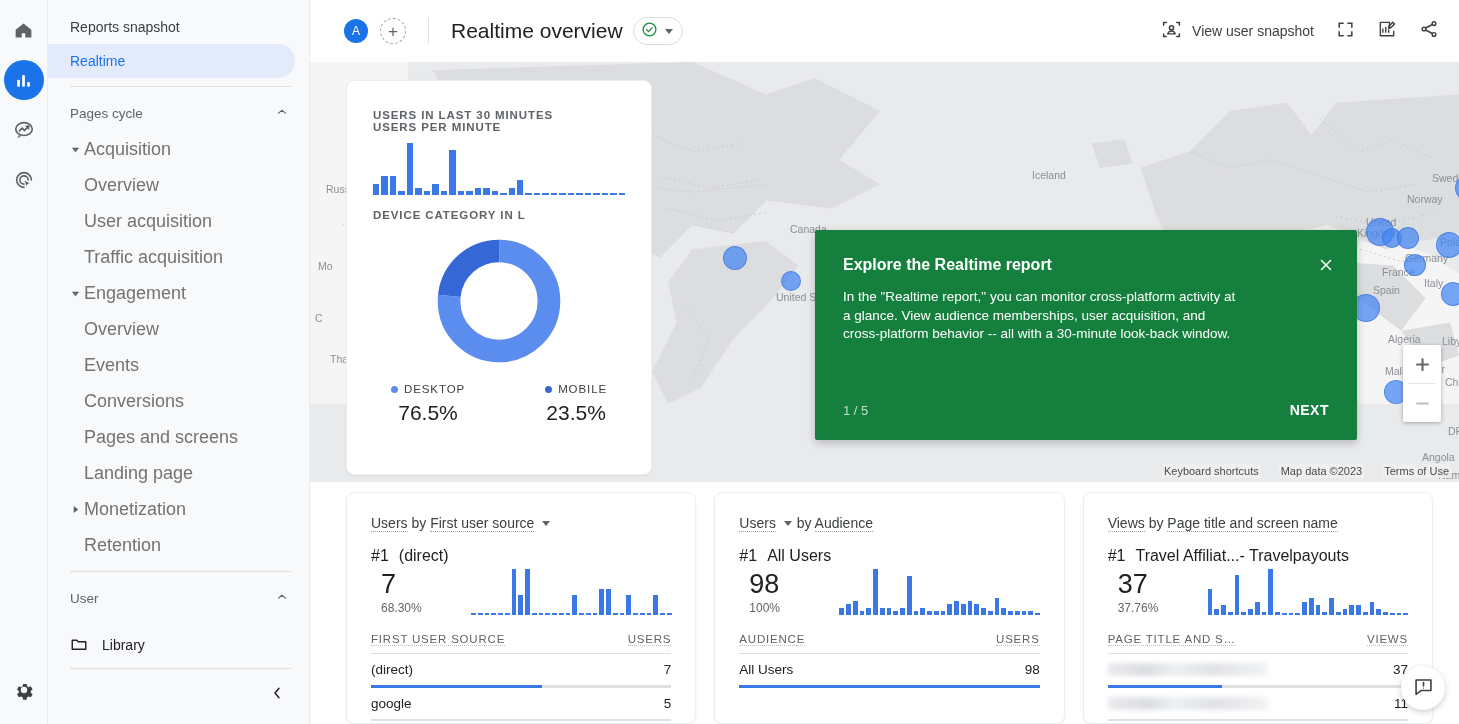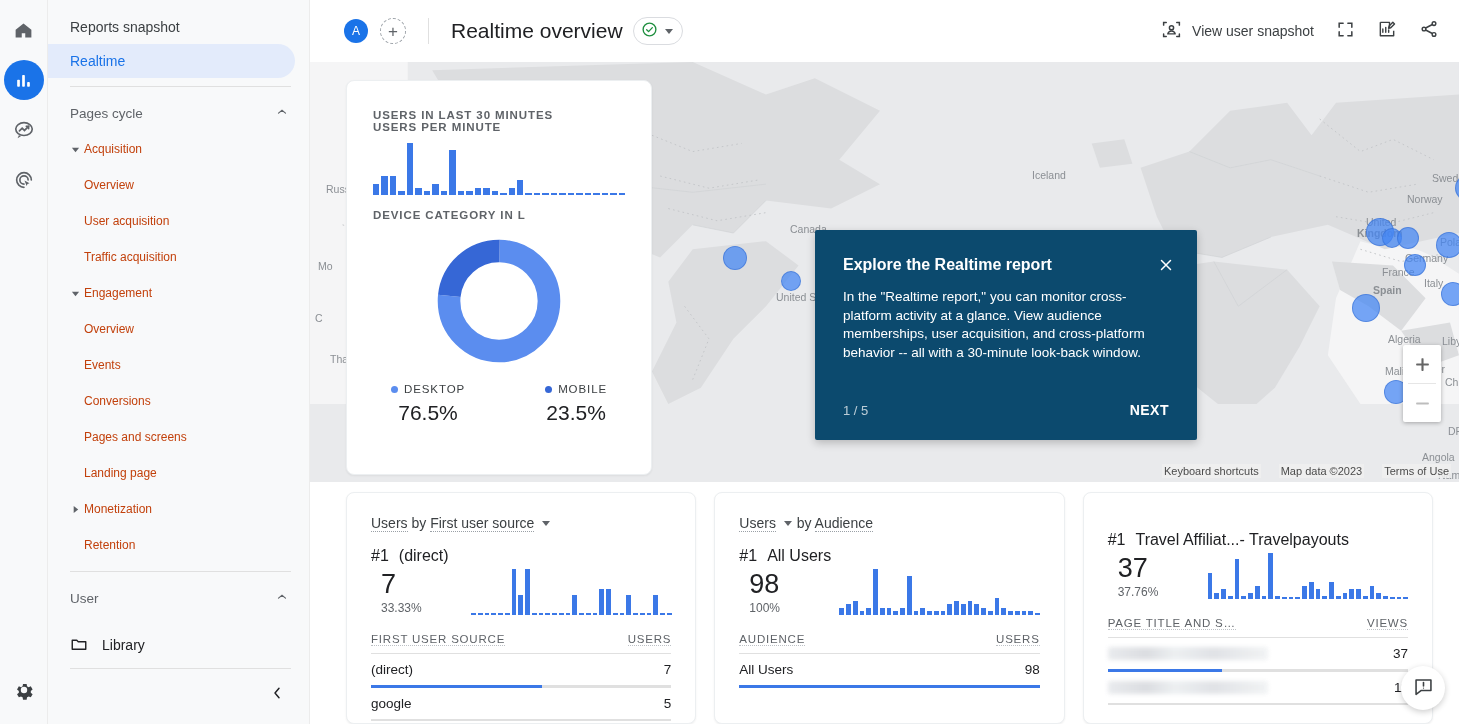--- a/index.html
+++ b/index.html
@@ -56,21 +56,21 @@
   .nav-item.top { padding-left: 22px; }
   .nav-item.selected { background: #e3ebfb; color: #1a73e8; font-weight: 400; }
   .nav-sep { height: 1px; background: #e0e0e0; margin: 8px 18px 8px 22px; }
   .group-head {
     height: 36px; display: flex; align-items: center; justify-content: space-between;
     padding: 0 20px 0 22px; font-size: 13.5px; color: #5f6368;
     cursor: pointer;
   }
   .nav-row {
     height: 36px; display: flex; align-items: center;
-    font-size: 12px; color: #c2410c;
+    font-size: 18px; color: #737373;
     padding-left: 18px; cursor: pointer; white-space: nowrap;
   }
   .nav-row .caret { width: 18px; display:inline-flex; align-items:center; justify-content:center; }
   .nav-row.leaf { padding-left: 36px; }
 
   .side-footer {
     position: absolute; bottom: 0; left: 0; right: 0;
     height: 102px; background: #f8f9fa;
   }
   .side-footer .divider-top { height:1px; background:#e0e0e0; margin: 0 18px 0 22px; }
@@ -161,22 +161,22 @@
   .donut-wrap { display:flex; justify-content:center; margin-top: 14px; }
   .legend-row { display:flex; justify-content: space-between; padding: 0 18px; margin-top: 16px; }
   .legend-item { text-align: center; }
   .legend-name { font-size: 11.5px; letter-spacing: .9px; color: #3c4043; display:flex; align-items:center; gap:6px; justify-content:center;}
   .dot { width: 7px; height: 7px; border-radius: 50%; display:inline-block; }
   .legend-val { font-size: 21px; color: #202124; margin-top: 6px; }
 
   
   .coach {
     position: absolute; left: 505px; top: 230px;
-    width: 382px; height: 210px;
-    background: #0c4a6e; color: #fff;
+    width: 542px; height: 210px;
+    background: #15803d; color: #fff;
     border-radius: 2px; padding: 26px 28px 0 28px;
     z-index: 20;
     box-shadow: 0 3px 8px rgba(0,0,0,0.22);
   }
   .coach-title { font-size: 16px; font-weight: 700; }
   .coach-close { position: absolute; right: 22px; top: 26px; cursor: pointer; font-size: 20px; line-height: 1; }
   .coach-body { font-size: 13.5px; line-height: 18.5px; margin-top: 14px; max-width: 400px; }
   .coach-foot { position: absolute; left: 28px; right: 28px; bottom: 22px; display:flex; align-items:center; justify-content: space-between; }
   .coach-count { font-size: 13px; color: rgba(255,255,255,.72); }
   .coach-next { font-size: 14px; font-weight: 700; letter-spacing: .5px; cursor: pointer; }
@@ -474,25 +474,25 @@
           <div class="map-label" style="left: 16px; top: 121px;">Russia</div>
           <div class="map-label" style="left: 8px; top: 198px;">Mo</div>
           <div class="map-label" style="left: 5px; top: 250px;">C</div>
           <div class="map-label" style="left: 20px; top: 291px;">Tha</div>
           <div class="map-label" style="left: 480px; top: 161px;">Canada</div>
           <div class="map-label" style="left: 466px; top: 229px;">United States</div>
           <div class="map-label" style="left: 722px; top: 107px;">Iceland</div>
           <div class="map-label" style="left: 1122px; top: 110px;">Sweden</div>
           <div class="map-label" style="left: 1097px; top: 131px;">Norway</div>
           <div class="map-label" style="left: 1056px; top: 154px;">United</div>
-          <div class="map-label" style="left: 1047px; top: 165px; font-weight: bold;">Kingdom</div>
+          <div class="map-label" style="left: 1047px; top: 165px;">Kingdom</div>
           <div class="map-label" style="left: 1130px; top: 174px;">Poland</div>
           <div class="map-label" style="left: 1095px; top: 190px;">Germany</div>
           <div class="map-label" style="left: 1072px; top: 204px;">France</div>
-          <div class="map-label" style="left: 1063px; top: 222px; font-weight: bold;">Spain</div>
+          <div class="map-label" style="left: 1063px; top: 222px;">Spain</div>
           <div class="map-label" style="left: 1114px; top: 215px;">Italy</div>
           <div class="map-label" style="left: 1078px; top: 271px;">Algeria</div>
           <div class="map-label" style="left: 1132px; top: 273px;">Libya</div>
           <div class="map-label" style="left: 1075px; top: 303px;">Mali</div>
           <div class="map-label" style="left: 1110px; top: 301px;">Niger</div>
           <div class="map-label" style="left: 1135px; top: 314px;">Chad</div>
           <div class="map-label" style="left: 1095px; top: 326px;">Nigeria</div>
           <div class="map-label" style="left: 1138px; top: 363px;">DRC</div>
           <div class="map-label" style="left: 1112px; top: 389px;">Angola</div>
           <div class="map-label" style="left: 1108px; top: 407px; margin-left: 20px;">Namibia</div>
@@ -618,21 +618,21 @@
                 <path d="M1 3h8L5 8z"></path>
               </svg></span>
         </div>
         <div class="rank-line">
           <span class="rank-hash">#1</span>
           <span>(direct)</span>
         </div>
         <div class="mid-row">
           <div class="mid-left">
             <div class="mid-num">7</div>
-            <div class="mid-pct">33.33%</div>
+            <div class="mid-pct">68.30%</div>
           </div>
           <div class="mid-spark">
               <div class="spark-bar" style="height: 2%;"></div>
               <div class="spark-bar" style="height: 2%;"></div>
               <div class="spark-bar" style="height: 2%;"></div>
               <div class="spark-bar" style="height: 2%;"></div>
               <div class="spark-bar" style="height: 2%;"></div>
               <div class="spark-bar" style="height: 2%;"></div>
               <div class="spark-bar" style="height: 100%;"></div>
               <div class="spark-bar" style="height: 44%;"></div>
@@ -744,20 +744,25 @@
               <div>All Users</div>
               <div>98</div>
             </div>
             <div class="tbl-bar">
               <i style="width: 100%;"></i>
             </div>
           </div>
       </div>
 
       <div class="card bcard">
+        <div class="bcard-head">
+          <span class="dim-link">Views</span>
+          <span>by</span>
+          <span class="dim-link">Page title and screen name</span>
+        </div>
         <div class="rank-line">
           <span class="rank-hash">#1</span>
           <span>Travel Affiliat...- Travelpayouts</span>
         </div>
         <div class="mid-row">
           <div class="mid-left">
             <div class="mid-num">37</div>
             <div class="mid-pct">37.76%</div>
           </div>
           <div class="mid-spark">

